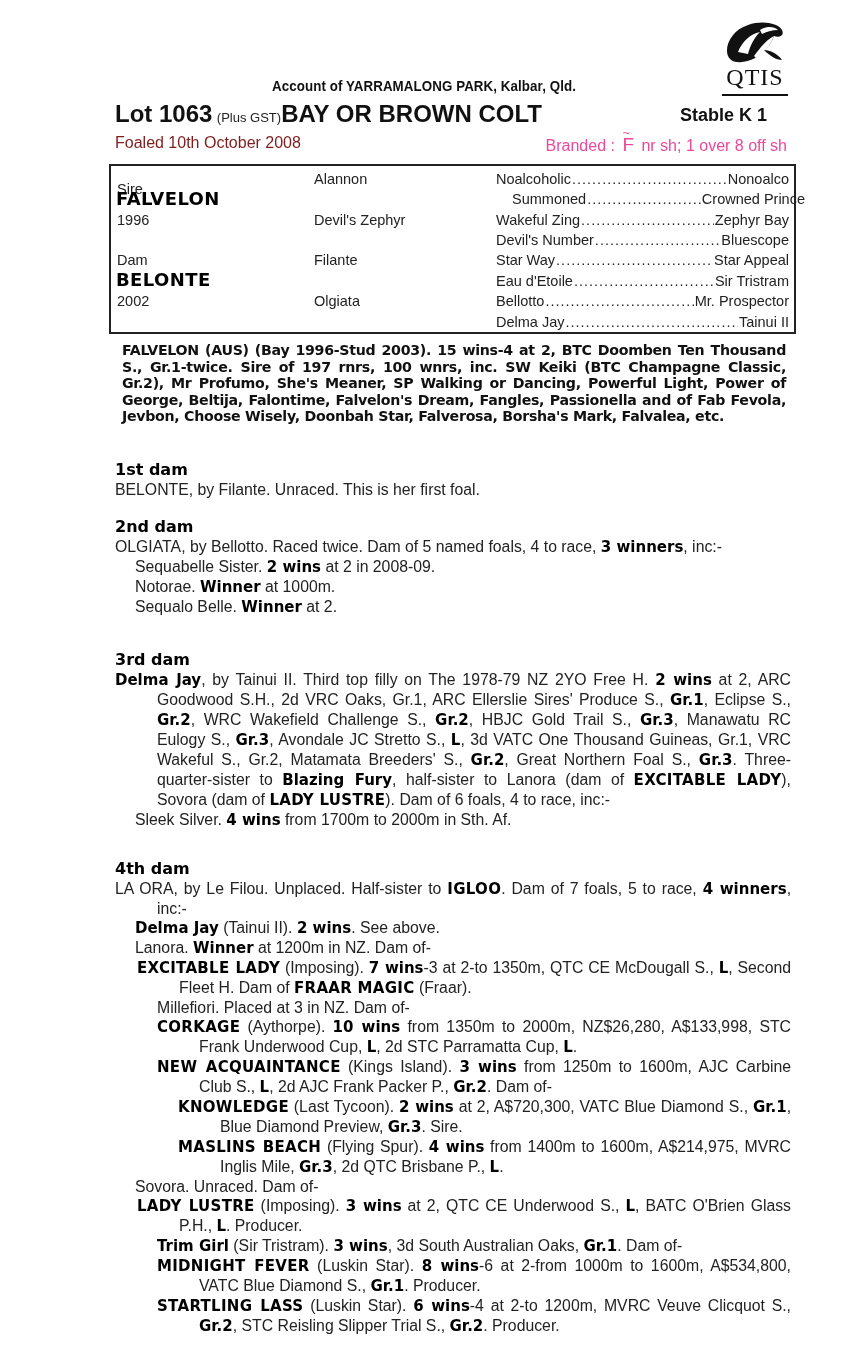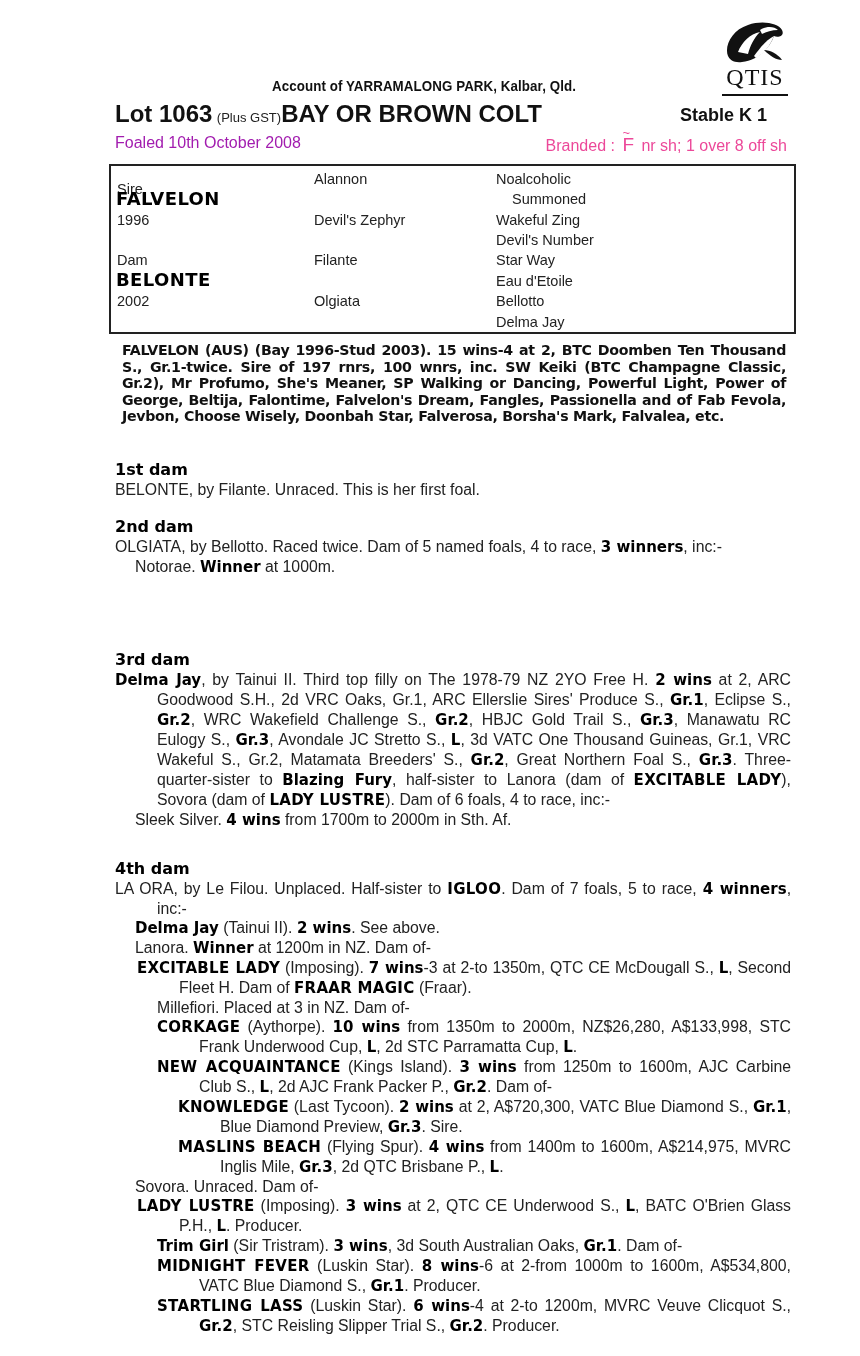--- a/index.html
+++ b/index.html
@@ -12,29 +12,29 @@
   .logo .rule { position: absolute; left: 2px; top: 74px; width: 66px; height: 2px; background: #111; }
 
   .account { position: absolute; left: 272px; top: 77px; font-family: "Liberation Sans", sans-serif; font-weight: bold; font-size: 15.5px; transform: scaleX(0.86); transform-origin: left top; white-space: nowrap; letter-spacing: 0.1px; }
 
   .lot-line { position: absolute; left: 115px; top: 100px; white-space: nowrap; }
   .lot-line .lot { font-weight: bold; font-size: 24px; }
   .lot-line .gst { font-size: 13px; color: #222; }
   .lot-line .desc { font-weight: bold; font-size: 24px; }
   .stable { position: absolute; left: 680px; top: 105px; font-weight: bold; font-size: 18px; white-space: nowrap; }
 
-  .foaled { position: absolute; left: 115px; top: 134px; font-size: 16px; color: #a21caf; white-space: nowrap; }
+  .foaled { position: absolute; left: 115px; top: 134px; font-size: 16px; color: #7f1d1d; white-space: nowrap; }
   .branded { position: absolute; right: 73px; top: 134px; font-size: 16px; color: #ec4899; white-space: nowrap; }
   .brand-mark { position: relative; display: inline-block; font-size: 19px; margin: 0 3px; }
   .brand-mark .tilde { position: absolute; left: 0px; top: -9px; font-size: 13px; }
 
   .pedigree { position: absolute; left: 109px; top: 164px; width: 687px; height: 170px; border: 2px solid #222; box-sizing: border-box; }
   .ped-cell { position: absolute; font-size: 14.5px; color: #222; white-space: nowrap; line-height: 20px; }
   .ped-cell.bold { font-weight: bold; font-size: 18px; letter-spacing: 0.4px; color: #000; font-family: "DejaVu Sans", sans-serif; }
-  .ped-row { position: absolute; left: 385px; width: 293px; height: 20px; font-size: 14.5px; color: #222; line-height: 20px; display: flex; white-space: nowrap; overflow: hidden; flex-direction: column; }
+  .ped-row { position: absolute; left: 385px; width: 293px; height: 20px; font-size: 14.5px; color: #222; line-height: 20px; display: flex; white-space: nowrap; overflow: hidden; }
   .ped-row .n { flex: 0 0 auto; }
   .ped-row .dots { flex: 1 1 auto; overflow: hidden; letter-spacing: 1px; margin: 0 1px; }
   .ped-row .dots::after { content: "........................................................................................................"; }
   .ped-row .s { flex: 0 0 auto; }
 
   .sire-blurb { position: absolute; left: 122px; top: 342px; width: 664px; font-family: "DejaVu Sans", sans-serif; font-weight: bold; font-size: 14.2px; line-height: 16.6px; text-align: justify; letter-spacing: -0.3px; }
 
   .section { position: absolute; left: 115px; width: 676px; font-size: 15.8px; line-height: 19px; color: #222; }
   .section h3 { margin: 0; font-family: "DejaVu Sans", sans-serif; font-weight: bold; font-size: 16px; line-height: 20px; color: #000; }
   .hang { padding-left: 42px; text-indent: -42px; }
@@ -137,21 +137,23 @@
   <div class="sire-blurb">FALVELON (AUS) (Bay 1996-Stud 2003). 15 wins-4 at 2, BTC Doomben Ten Thousand S., Gr.1-twice. Sire of 197 rnrs, 100 wnrs, inc. SW Keiki (BTC Champagne Classic, Gr.2), Mr Profumo, She's Meaner, SP Walking or Dancing, Powerful Light, Power of George, Beltija, Falontime, Falvelon's Dream, Fangles, Passionella and of Fab Fevola, Jevbon, Choose Wisely, Doonbah Star, Falverosa, Borsha's Mark, Falvalea, etc.</div>
 
   <div class="section" style="top:460px;">
     <h3>1st dam</h3>
     <div>BELONTE, by Filante. Unraced. This is her first foal.</div>
   </div>
 
   <div class="section" style="top:517px;">
     <h3>2nd dam</h3>
     <div class="hang j"><span>OLGIATA, by Bellotto. Raced twice. Dam of 5 named foals, 4 to race, </span><span class="b">3 winners</span><span>, inc:-</span></div>
+    <div class="ind1"><span>Sequabelle Sister. </span><span class="b">2 wins</span><span> at 2 in 2008-09.</span></div>
     <div class="ind1"><span>Notorae. </span><span class="b">Winner</span><span> at 1000m.</span></div>
+    <div class="ind1"><span>Sequalo Belle. </span><span class="b">Winner</span><span> at 2.</span></div>
   </div>
 
   <div class="section" style="top:650px;">
     <h3>3rd dam</h3>
     <div class="hang j"><span class="b">Delma Jay</span><span>, by Tainui II. Third top filly on The 1978-79 NZ 2YO Free H. </span><span class="b">2 wins</span><span> at 2, ARC Goodwood S.H., 2d VRC Oaks, Gr.1, ARC Ellerslie Sires' Produce S., </span><span class="b">Gr.1</span><span>, Eclipse S., </span><span class="b">Gr.2</span><span>, WRC Wakefield Challenge S., </span><span class="b">Gr.2</span><span>, HBJC Gold Trail S., </span><span class="b">Gr.3</span><span>, Manawatu RC Eulogy S., </span><span class="b">Gr.3</span><span>, Avondale JC Stretto S., </span><span class="b">L</span><span>, 3d VATC One Thousand Guineas, Gr.1, VRC Wakeful S., Gr.2, Matamata Breeders' S., </span><span class="b">Gr.2</span><span>, Great Northern Foal S., </span><span class="b">Gr.3</span><span>. Three-quarter-sister to </span><span class="b">Blazing Fury</span><span>, half-sister to Lanora (dam of </span><span class="caps">EXCITABLE LADY</span><span>), Sovora (dam of </span><span class="caps">LADY LUSTRE</span><span>). Dam of 6 foals, 4 to race, inc:-</span></div>
     <div class="ind1"><span>Sleek Silver. </span><span class="b">4 wins</span><span> from 1700m to 2000m in Sth. Af.</span></div>
   </div>
 
   <div class="section" style="top:859px;">
     <h3>4th dam</h3>

